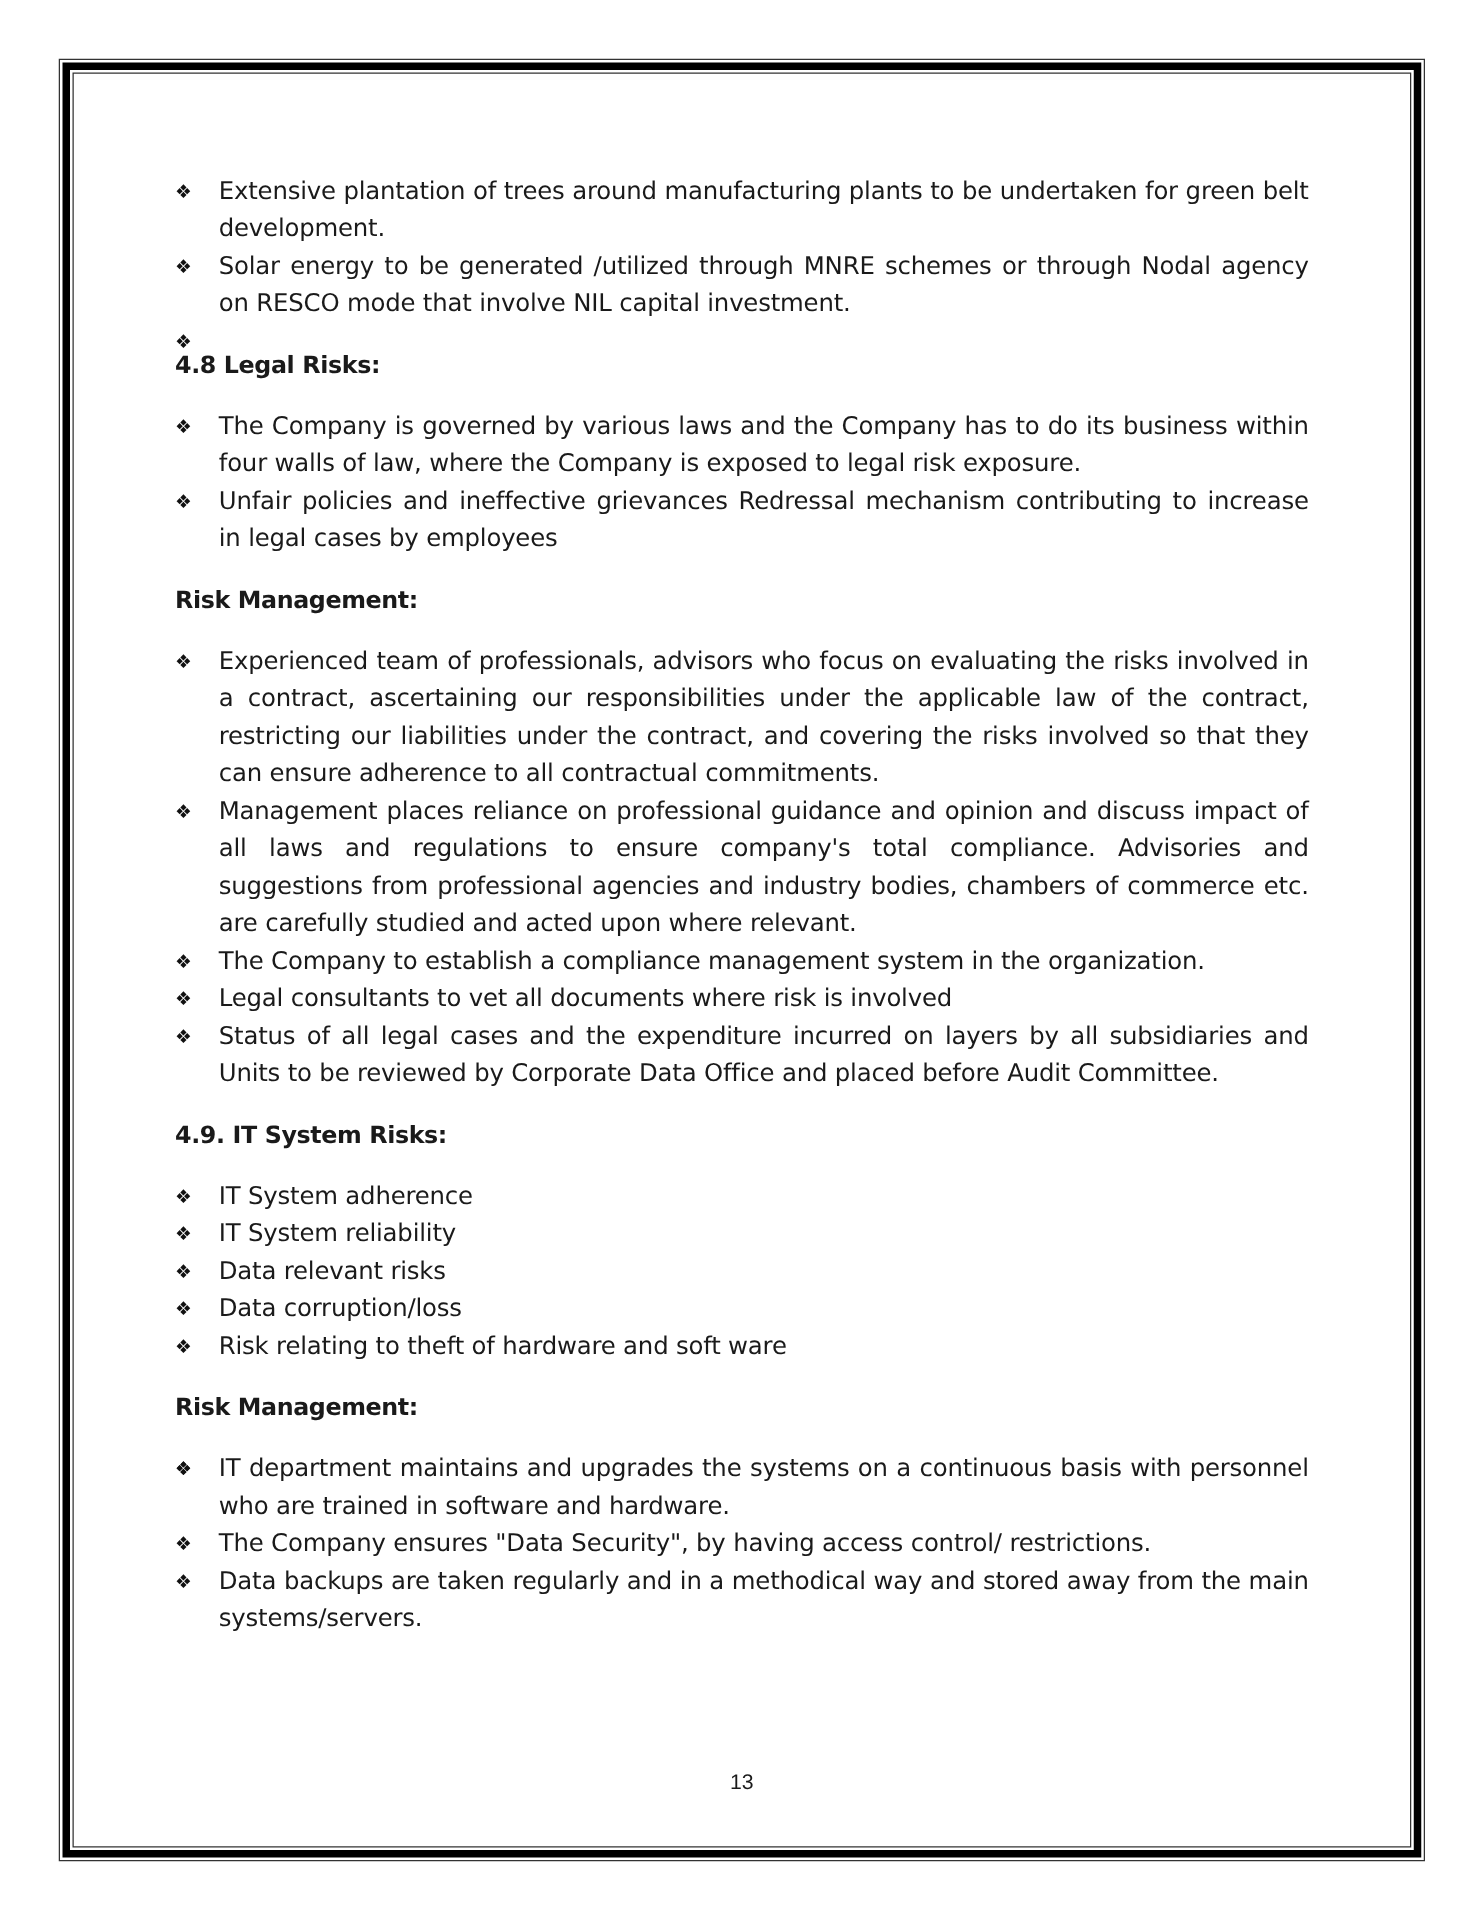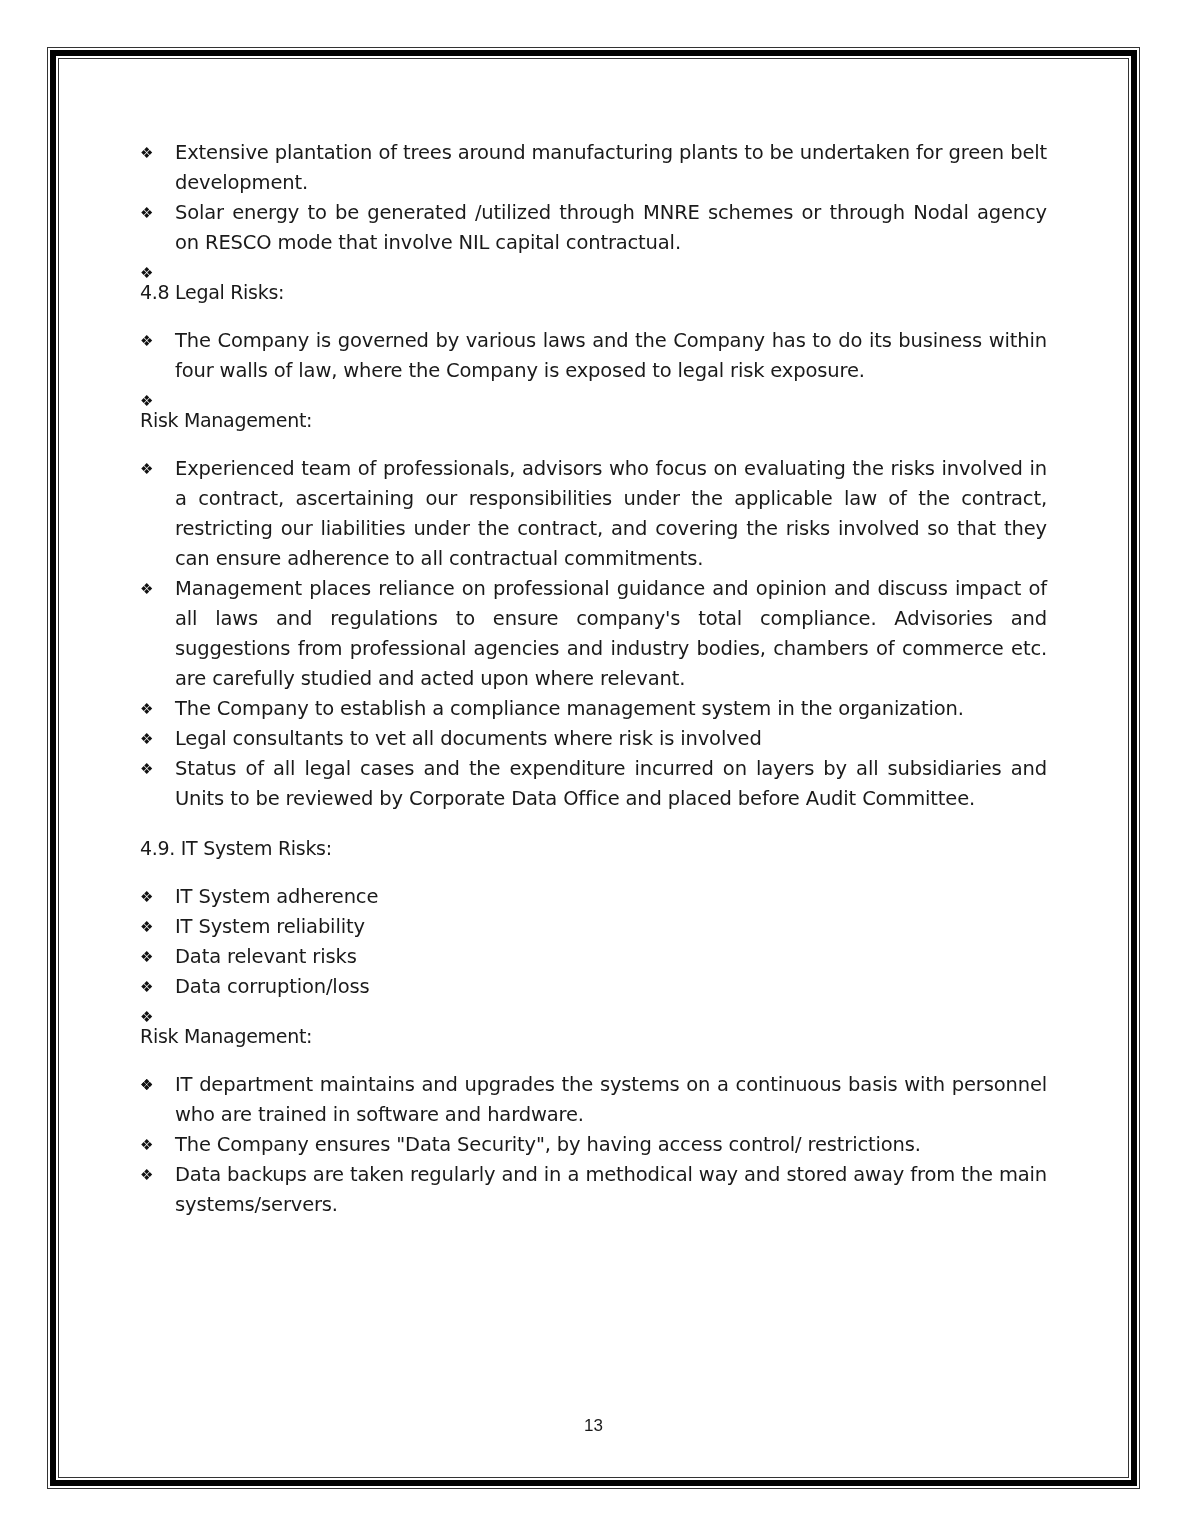--- a/index.html
+++ b/index.html
@@ -5,21 +5,21 @@
   html, body { margin: 0; padding: 0; background: #ffffff; }
   body { width: 1187px; height: 1536px; position: relative; overflow: hidden;
          font-family: "DejaVu Sans", sans-serif; color: #1a1a1a; }
   .frame-outer { position: absolute; left: 47px; top: 47px; width: 1093px; height: 1442px;
                  border: 1px solid #333; box-sizing: border-box; }
   .frame-thick { position: absolute; left: 50px; top: 50px; width: 1087px; height: 1436px;
                  border: 6px solid #000; box-sizing: border-box; }
   .frame-inner { position: absolute; left: 58px; top: 58px; width: 1071px; height: 1420px;
                  border: 1px solid #333; box-sizing: border-box; }
   .content { position: absolute; left: 140px; top: 138px; width: 907px; }
-  .heading { font-weight: normal; font-size: 19px; line-height: 30px; margin: 0;
+  .heading { font-weight: bold; font-size: 19px; line-height: 30px; margin: 0;
              letter-spacing: -0.3px; }
   ul.blist { list-style: none; margin: 0; padding: 0; }
   ul.blist li { position: relative; padding-left: 35px; font-size: 19.5px; line-height: 30px;
                 text-align: justify; letter-spacing: -0.15px; }
   .bullet { position: absolute; left: 0; top: 0; font-size: 15px; line-height: 30px; color: #111; }
   .sec { margin-bottom: 19px; }
   .page-num { position: absolute; left: 0; width: 1187px; top: 1416px; text-align: center;
               font-size: 17px; font-family: "Liberation Sans", sans-serif; }
 </style>
 </head>
@@ -27,32 +27,32 @@
 
 <div class="frame-outer"></div>
 <div class="frame-thick"></div>
 <div class="frame-inner"></div>
 
 <div class="content">
 
   <div class="sec">
     <ul class="blist">
         <li><span class="bullet">❖</span><span>Extensive plantation of trees around manufacturing plants to be undertaken for green belt development.</span></li>
-        <li><span class="bullet">❖</span><span>Solar energy to be generated /utilized through MNRE schemes or through Nodal agency on RESCO mode that involve NIL capital contractual.</span></li>
+        <li><span class="bullet">❖</span><span>Solar energy to be generated /utilized through MNRE schemes or through Nodal agency on RESCO mode that involve NIL capital investment.</span></li>
         <li><span class="bullet">❖</span></li>
       </ul>
   </div>
 
   <div class="sec" style="margin-bottom:19px;">
     <h2 class="heading">4.8 Legal Risks:</h2>
   </div>
   <div class="sec">
     <ul class="blist">
         <li><span class="bullet">❖</span><span>The Company is governed by various laws and the Company has to do its business within four walls of law, where the Company is exposed to legal risk exposure.</span></li>
-        <li><span class="bullet">❖</span></li>
+        <li><span class="bullet">❖</span><span>Unfair policies and ineffective grievances Redressal mechanism contributing to increase in legal cases by employees</span></li>
       </ul>
   </div>
 
   <div class="sec">
     <h2 class="heading">Risk Management:</h2>
   </div>
   <div class="sec">
     <ul class="blist">
         <li><span class="bullet">❖</span><span>Experienced team of professionals, advisors who focus on evaluating the risks involved in a contract, ascertaining our responsibilities under the applicable law of the contract, restricting our liabilities under the contract, and covering the risks involved so that they can ensure adherence to all contractual commitments.</span></li>
         <li><span class="bullet">❖</span><span>Management places reliance on professional guidance and opinion and discuss impact of all laws and regulations to ensure company's total compliance. Advisories and suggestions from professional agencies and industry bodies, chambers of commerce etc. are carefully studied and acted upon where relevant.</span></li>
@@ -64,21 +64,21 @@
 
   <div class="sec">
     <h2 class="heading">4.9. IT System Risks:</h2>
   </div>
   <div class="sec">
     <ul class="blist">
         <li><span class="bullet">❖</span><span>IT System adherence</span></li>
         <li><span class="bullet">❖</span><span>IT System reliability</span></li>
         <li><span class="bullet">❖</span><span>Data relevant risks</span></li>
         <li><span class="bullet">❖</span><span>Data corruption/loss</span></li>
-        <li><span class="bullet">❖</span></li>
+        <li><span class="bullet">❖</span><span>Risk relating to theft of hardware and soft ware</span></li>
       </ul>
   </div>
 
   <div class="sec">
     <h2 class="heading">Risk Management:</h2>
   </div>
   <div>
     <ul class="blist">
         <li><span class="bullet">❖</span></li>
         <li><span class="bullet">❖</span><span>IT department maintains and upgrades the systems on a continuous basis with personnel who are trained in software and hardware.</span></li>

